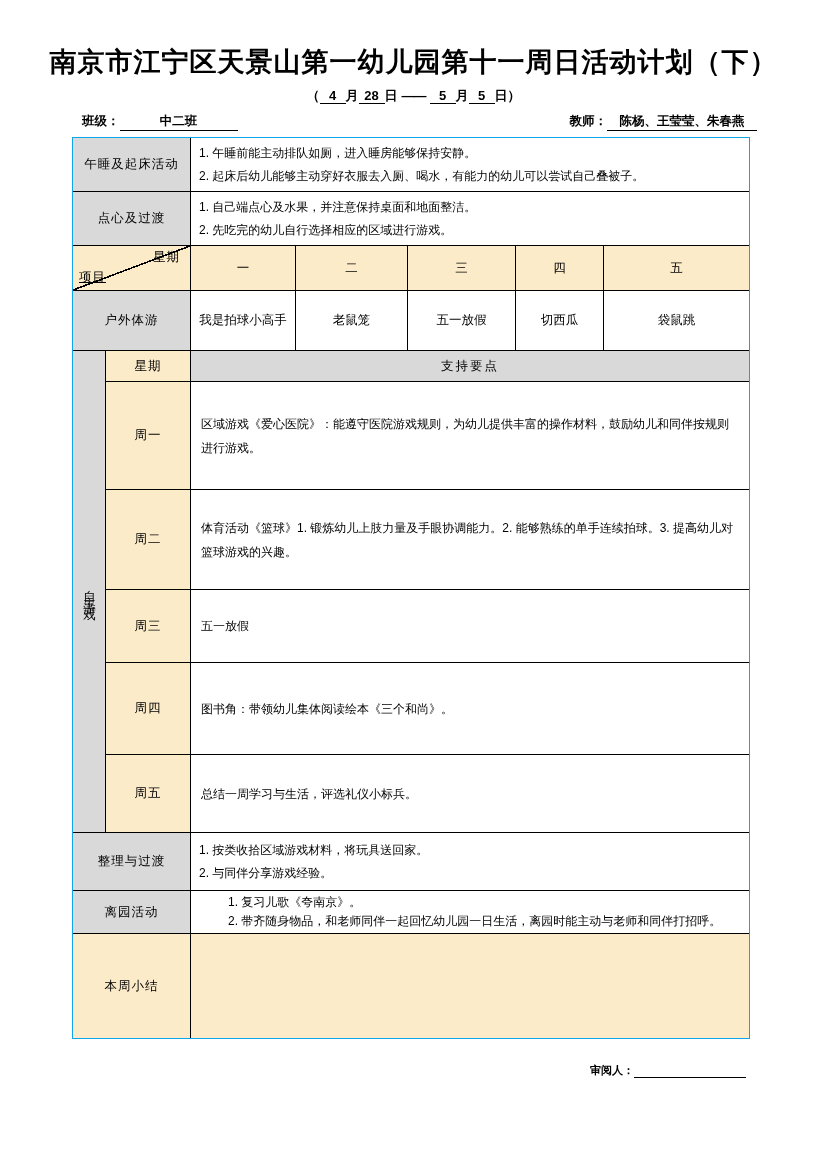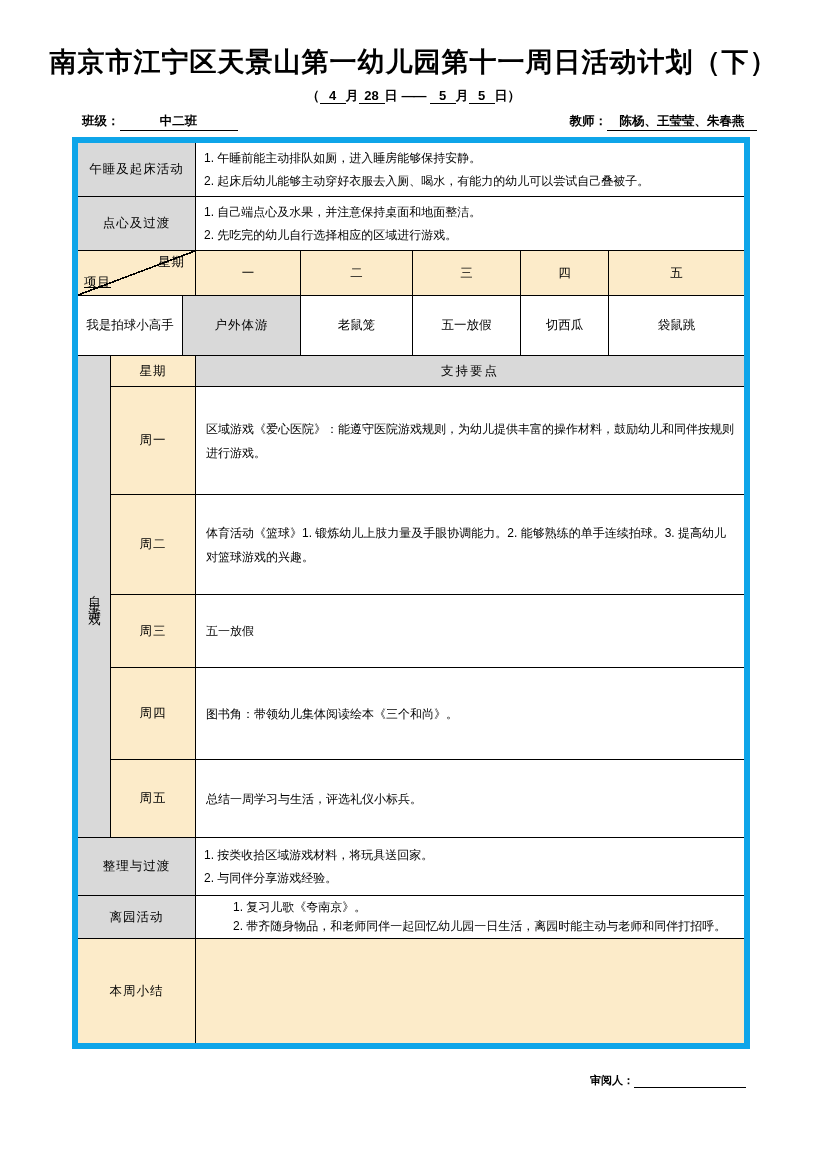--- a/index.html
+++ b/index.html
@@ -47,21 +47,21 @@
     border-bottom:1px solid #000;
     padding:0 10px;
   }
   .u-class { min-width:118px; }
   .u-teacher { min-width:150px; }
 
   
   .tbl {
     margin-left:72px;
     width:678px;
-    border:6px solid #0ea5e9;
+    border:1px solid #0ea5e9;
     font-size:12px;
   }
   .trow { display:flex; border-bottom:1.5px solid #000; }
   .trow:last-child { border-bottom:none; }
   .cell { border-right:1.5px solid #000; }
   .cell:last-child { border-right:none; }
 
   .lbl {
     width:118px; flex:0 0 118px;
     background:#D9D9D9;
@@ -209,22 +209,22 @@
         <span class="bl">项目</span>
       </div>
       <div class="cell daycell d1">一</div>
       <div class="cell daycell d2">二</div>
       <div class="cell daycell d3">三</div>
       <div class="cell daycell d4">四</div>
       <div class="cell daycell d5">五</div>
     </div>
 
     <div class="trow h60">
+      <div class="cell lbl">户外体游</div>
       <div class="cell daycell whitecell d1">我是拍球小高手</div>
-      <div class="cell lbl">户外体游</div>
       <div class="cell daycell whitecell d2">老鼠笼</div>
       <div class="cell daycell whitecell d3">五一放假</div>
       <div class="cell daycell whitecell d4">切西瓜</div>
       <div class="cell daycell whitecell d5">袋鼠跳</div>
     </div>
 
     <div class="section">
       <div class="side-strip">
         <span class="vtext">自主游戏</span>
       </div>

